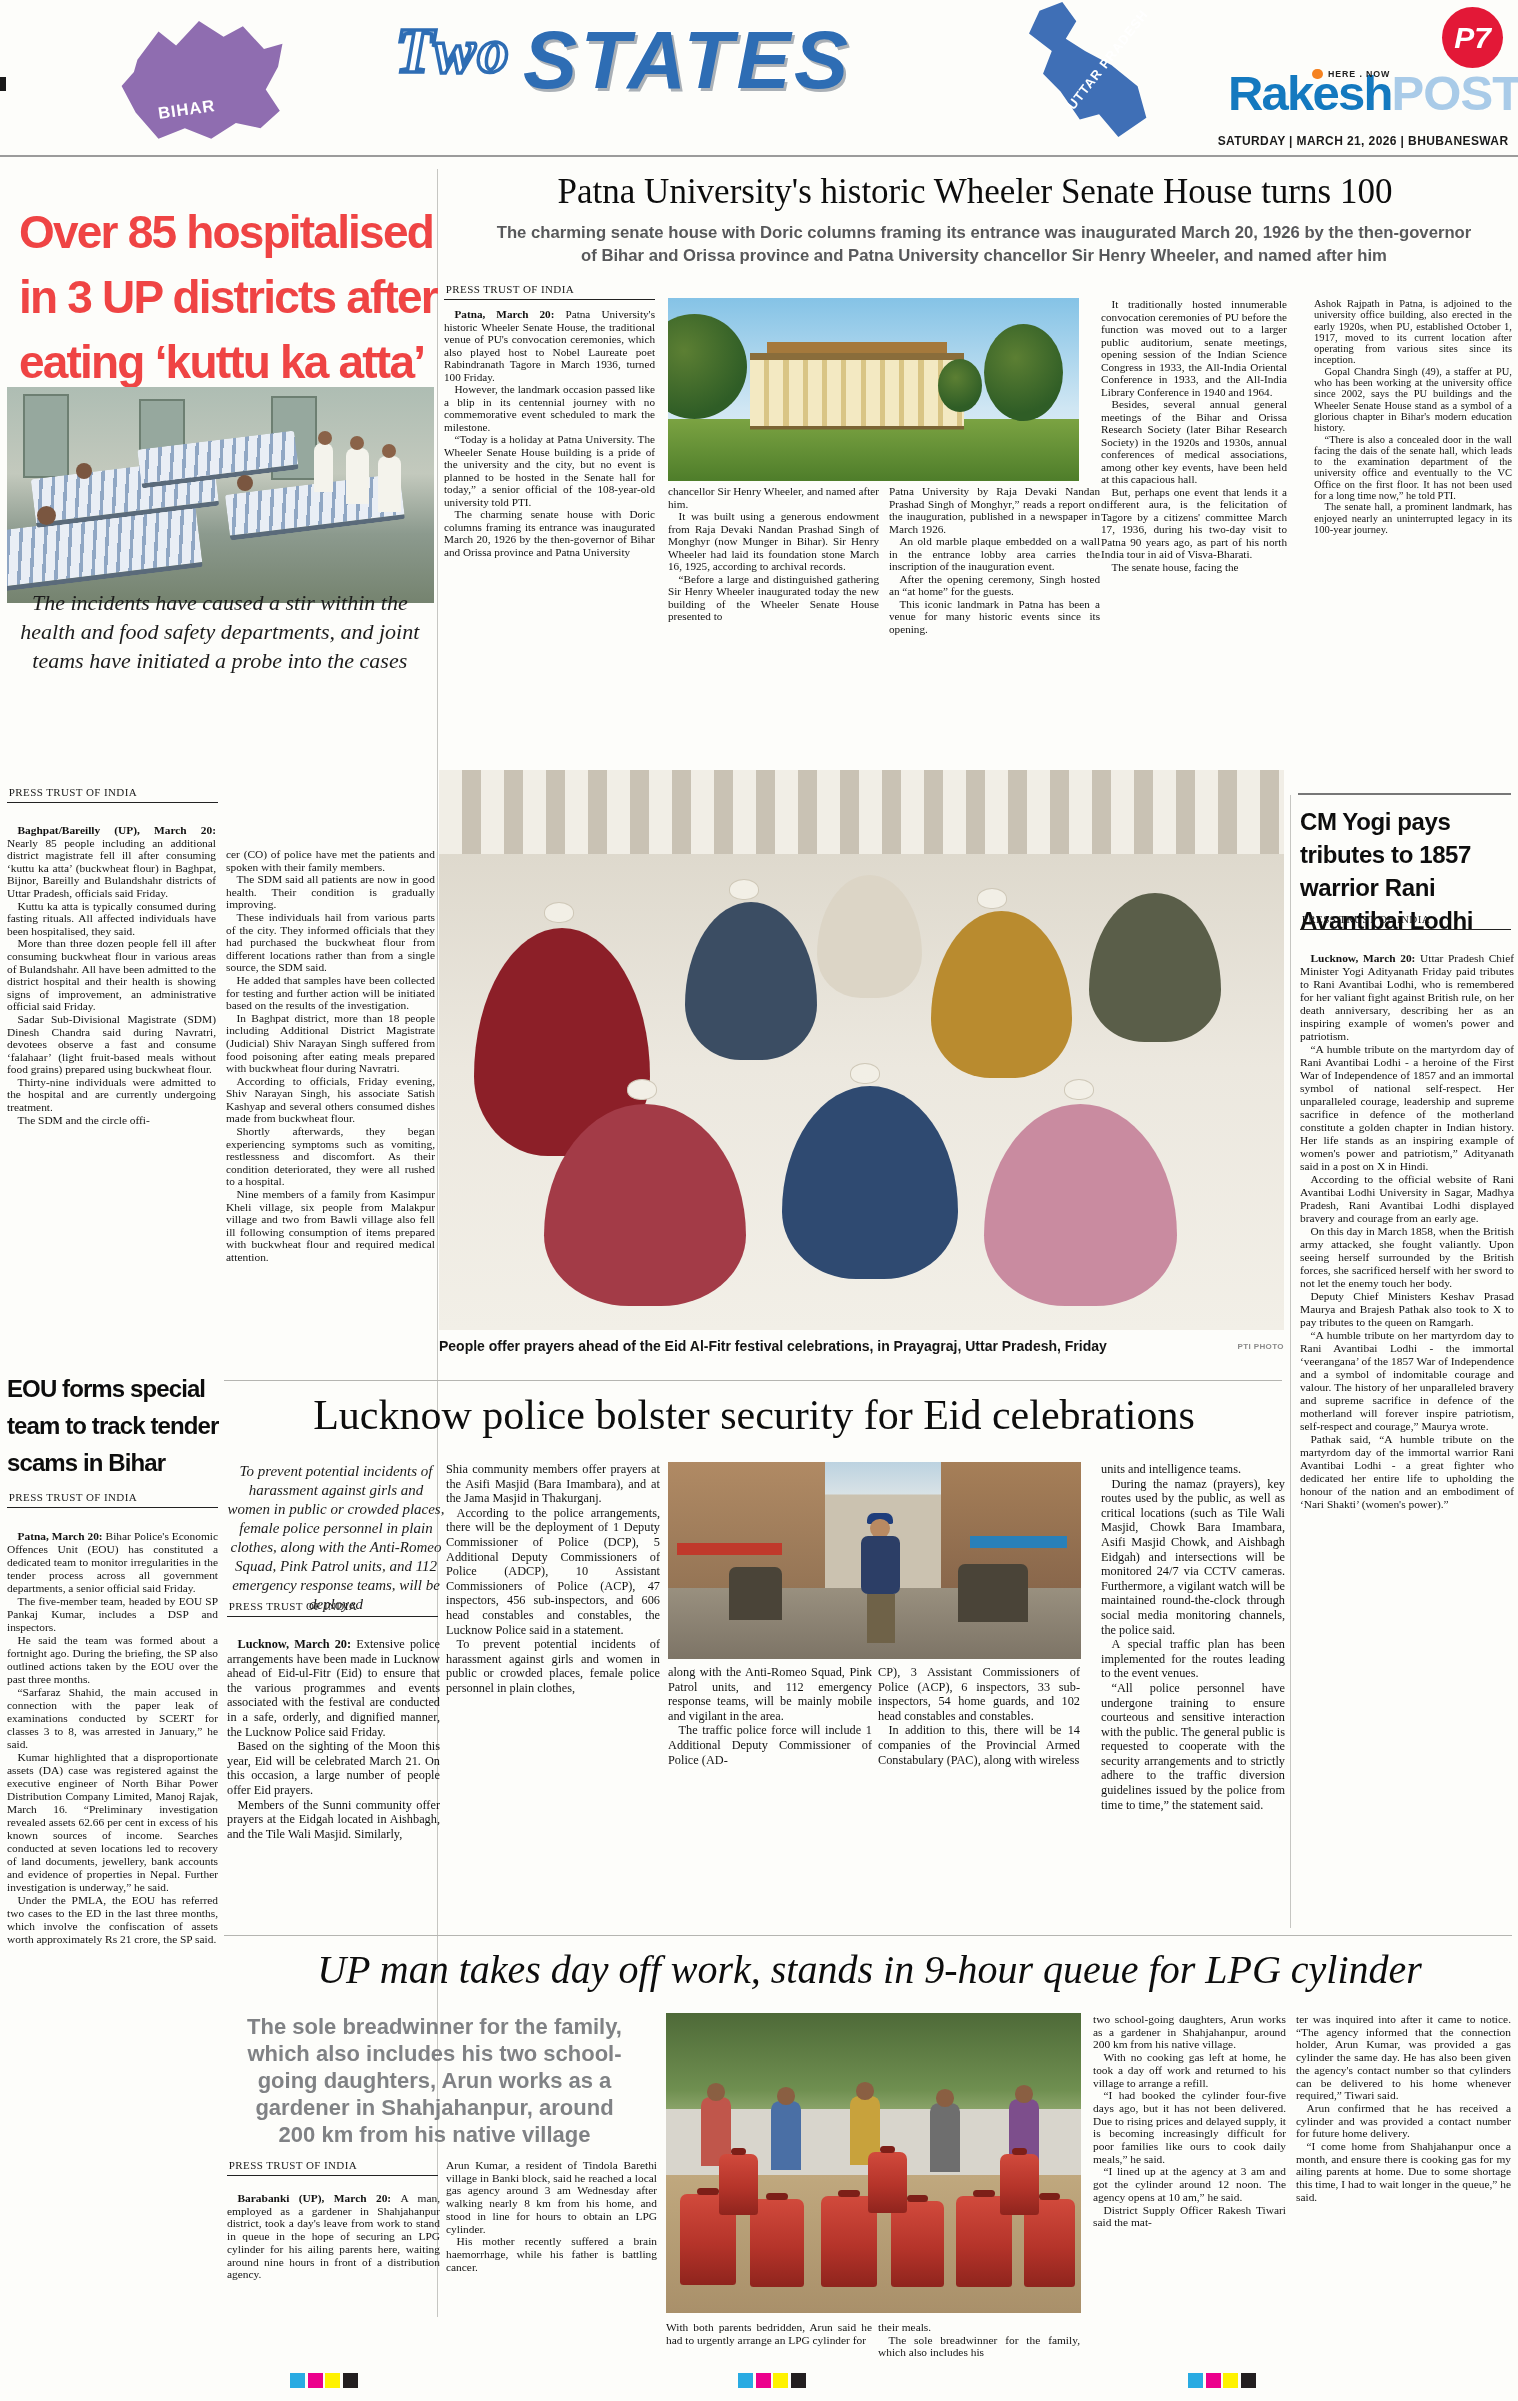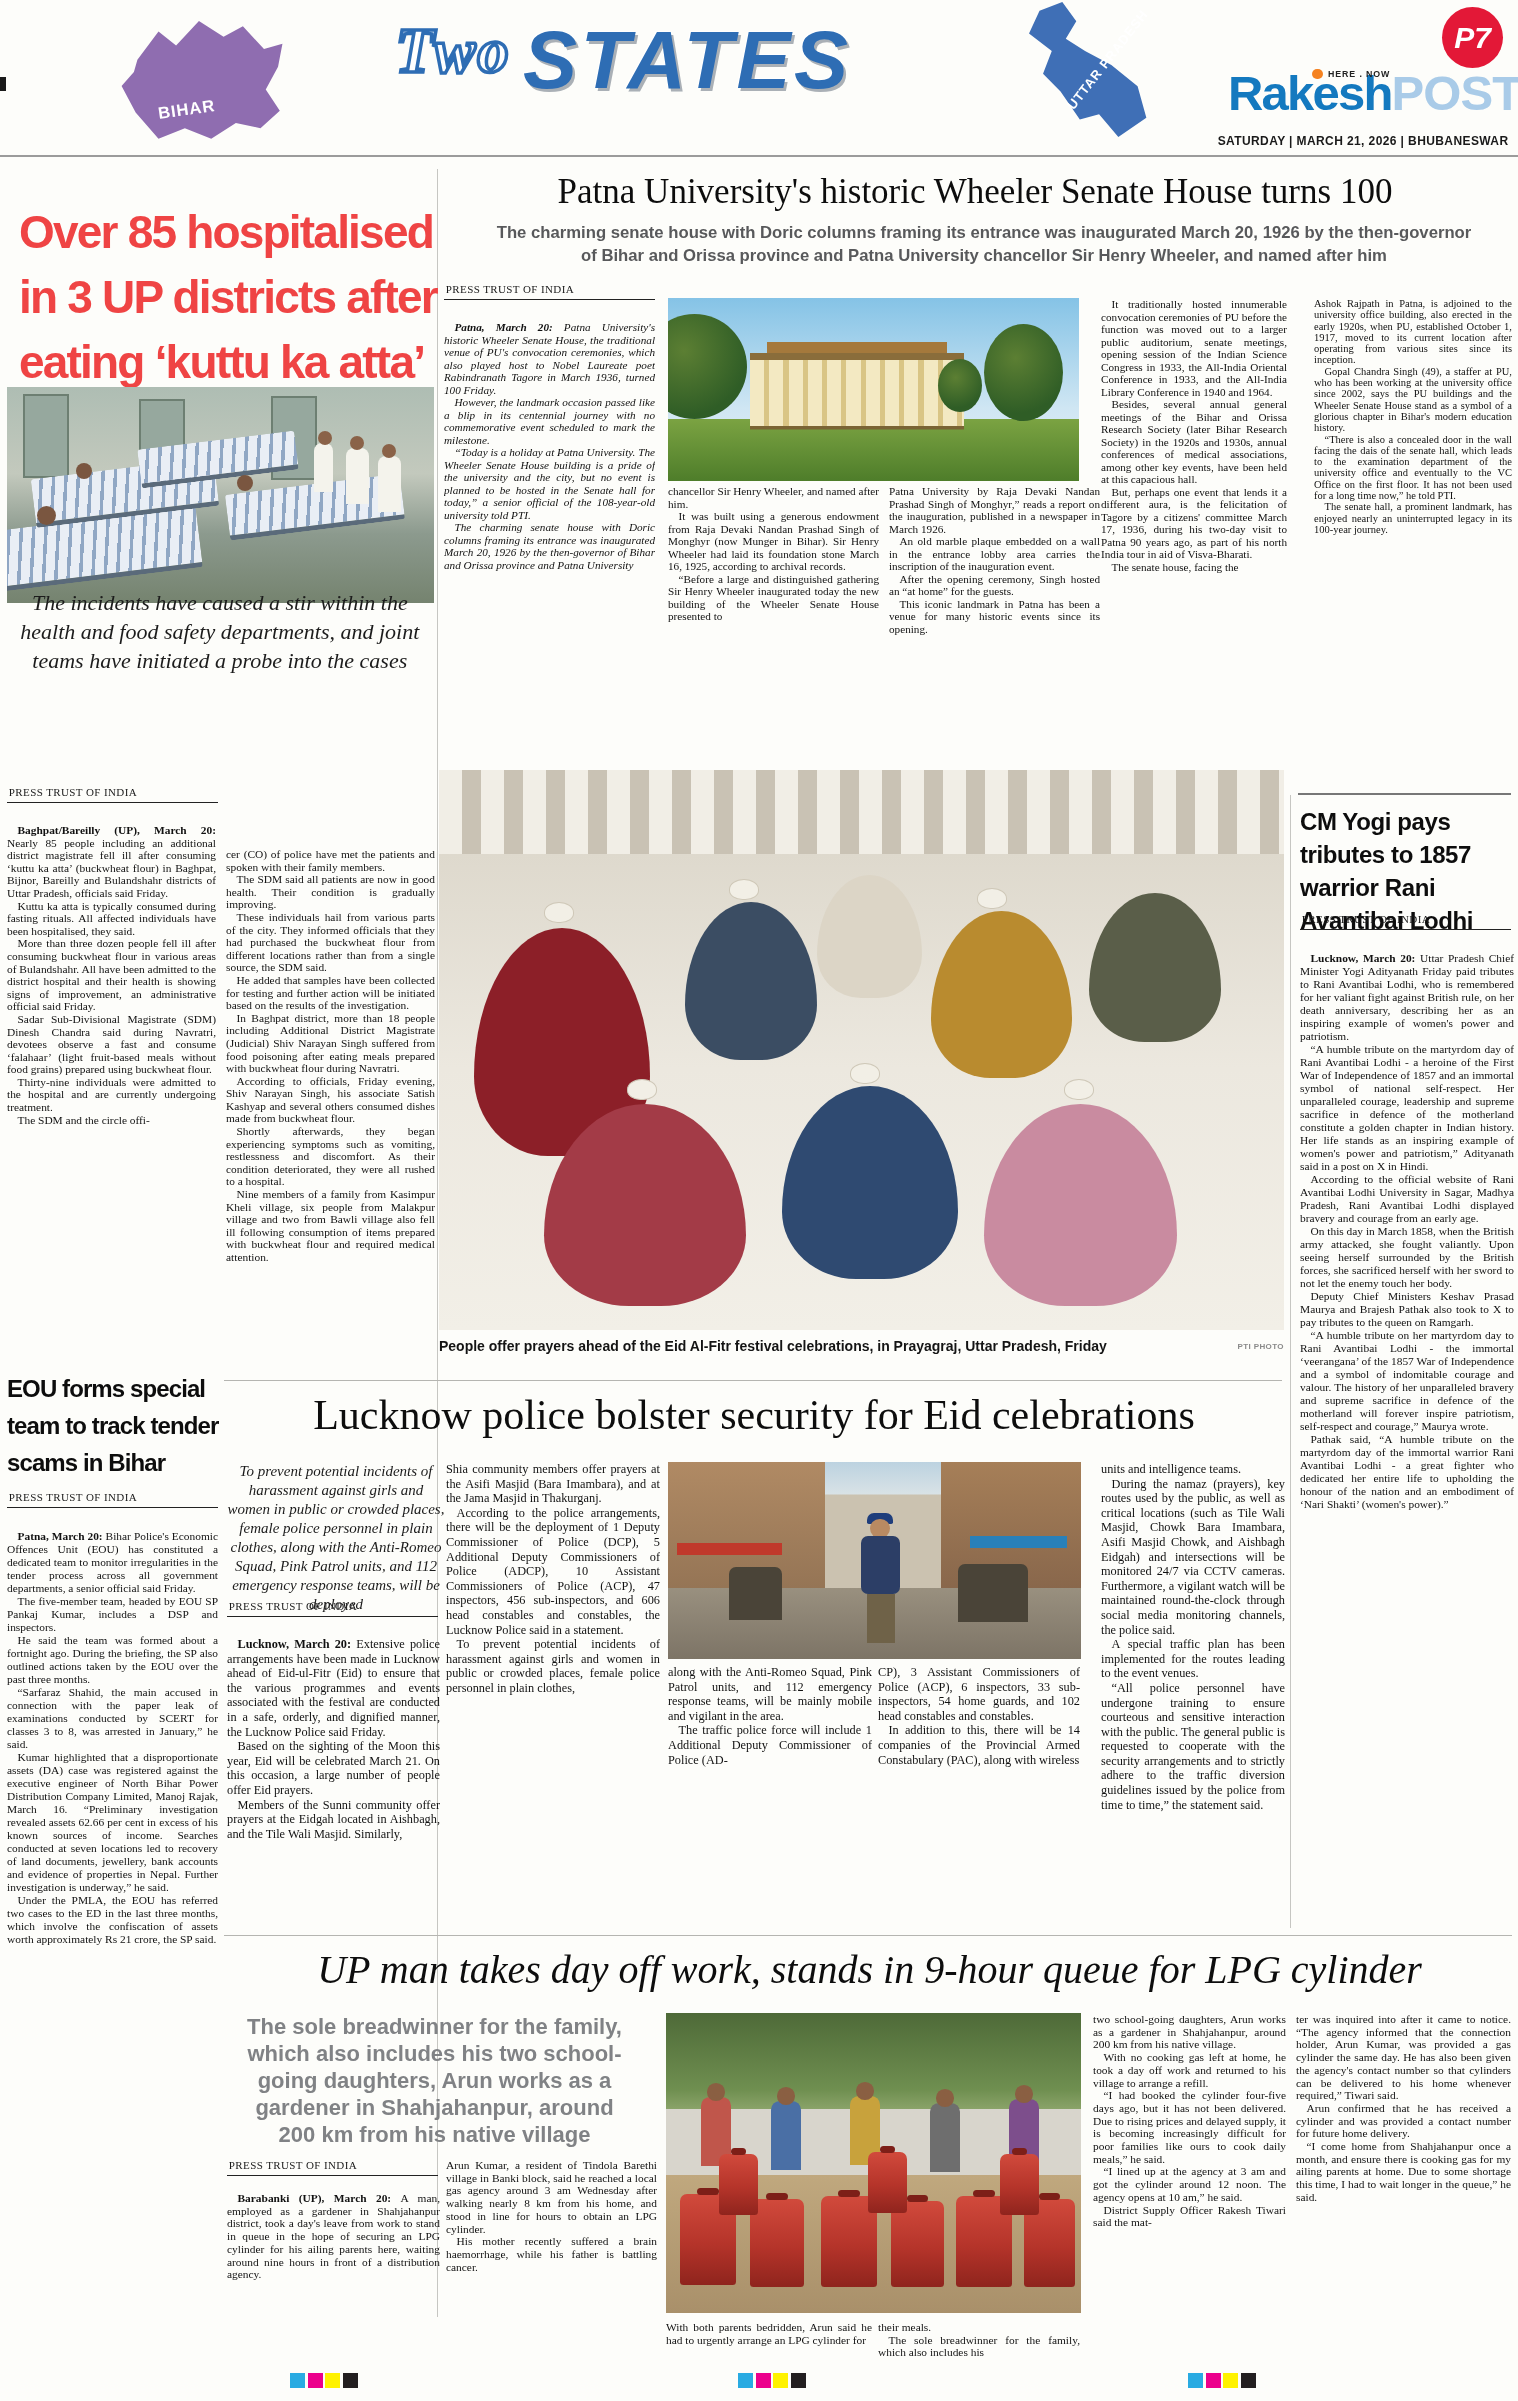--- a/index.html
+++ b/index.html
@@ -44,21 +44,21 @@
   .k-byline{left:7px;top:786px;width:211px;}
   .k-c1{left:7px;top:824px;width:209px;height:539px;font:11.4px/12.6px "Liberation Serif",serif;}
   .k-c2{left:226px;top:824px;width:209px;height:539px;font:11.4px/12.6px "Liberation Serif",serif;margin-top:24px;}
 
   
   .w-head{position:absolute;left:439px;top:172px;width:1072px;margin:0;font:400 35px/40px "Liberation Serif",serif;text-align:center;color:#0d0d0d;}
   .w-sub{position:absolute;left:492px;top:221px;width:984px;font:700 16.7px/23px "Liberation Sans",sans-serif;color:var(--c-subhead_gray,#58595b);text-align:center;}
   .w-byline{left:444px;top:283px;width:211px;}
   .w-photo{left:668px;top:298px;width:411px;height:183px;}
   .w-c{font:11.2px/12.5px "Liberation Serif",serif;}
-  .w-c1{left:444px;top:321px;width:211px;height:441px;font-style:italic;}
+  .w-c1{left:444px;top:308px;width:211px;height:441px;}
   .w-c2{left:668px;top:485px;width:211px;height:283px;}
   .w-c3{left:889px;top:485px;width:211px;height:283px;}
   .w-c4{left:1101px;top:298px;width:186px;height:466px;}
   .w-c5{left:1314px;top:298px;width:198px;height:468px;font:10.5px/11.3px "Liberation Serif",serif;}
 
   
   .eid-photo{left:439px;top:770px;width:845px;height:560px;}
   .eid-caption-row{position:absolute;left:439px;top:1338px;width:845px;}
   .eid-caption{font:700 14px "Liberation Sans",sans-serif;color:#141414;}
   .eid-credit{position:absolute;right:0;top:3.5px;font:700 8px "Liberation Sans",sans-serif;color:#8a8a8a;letter-spacing:0.4px;}

